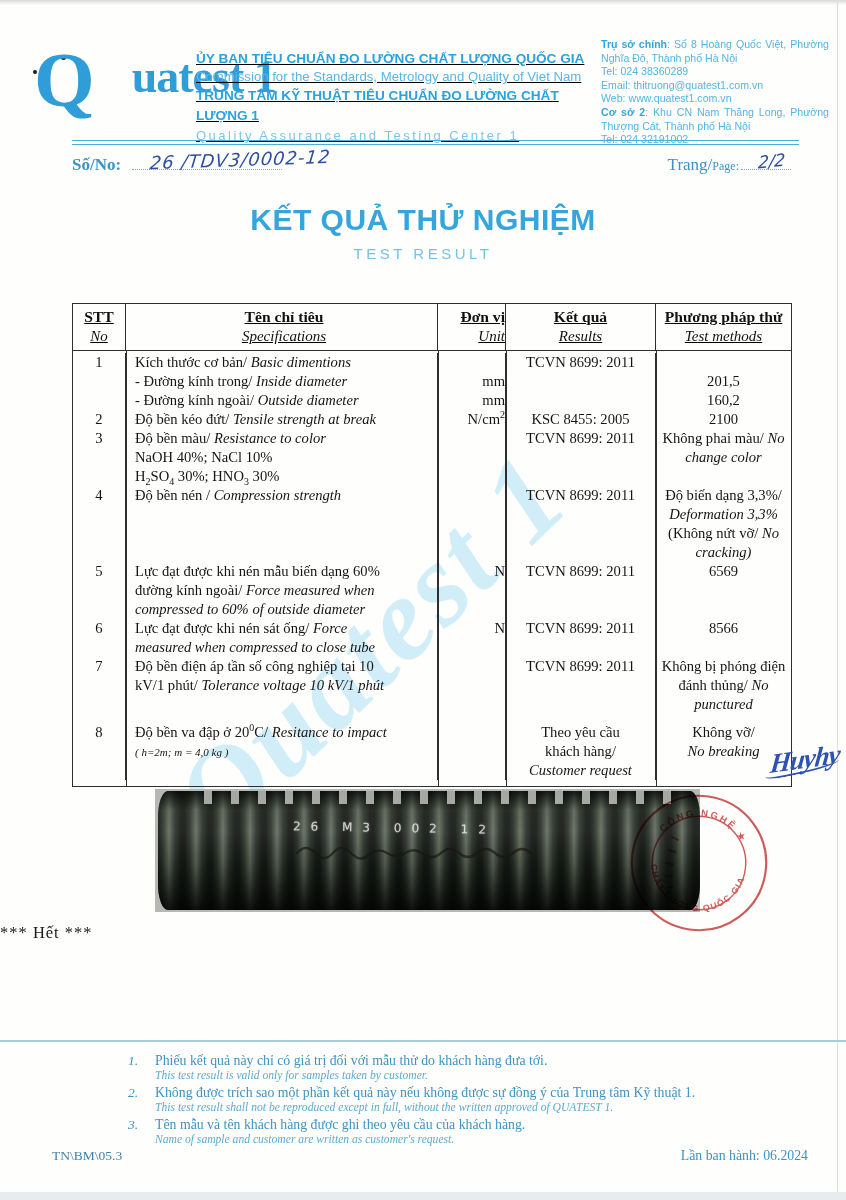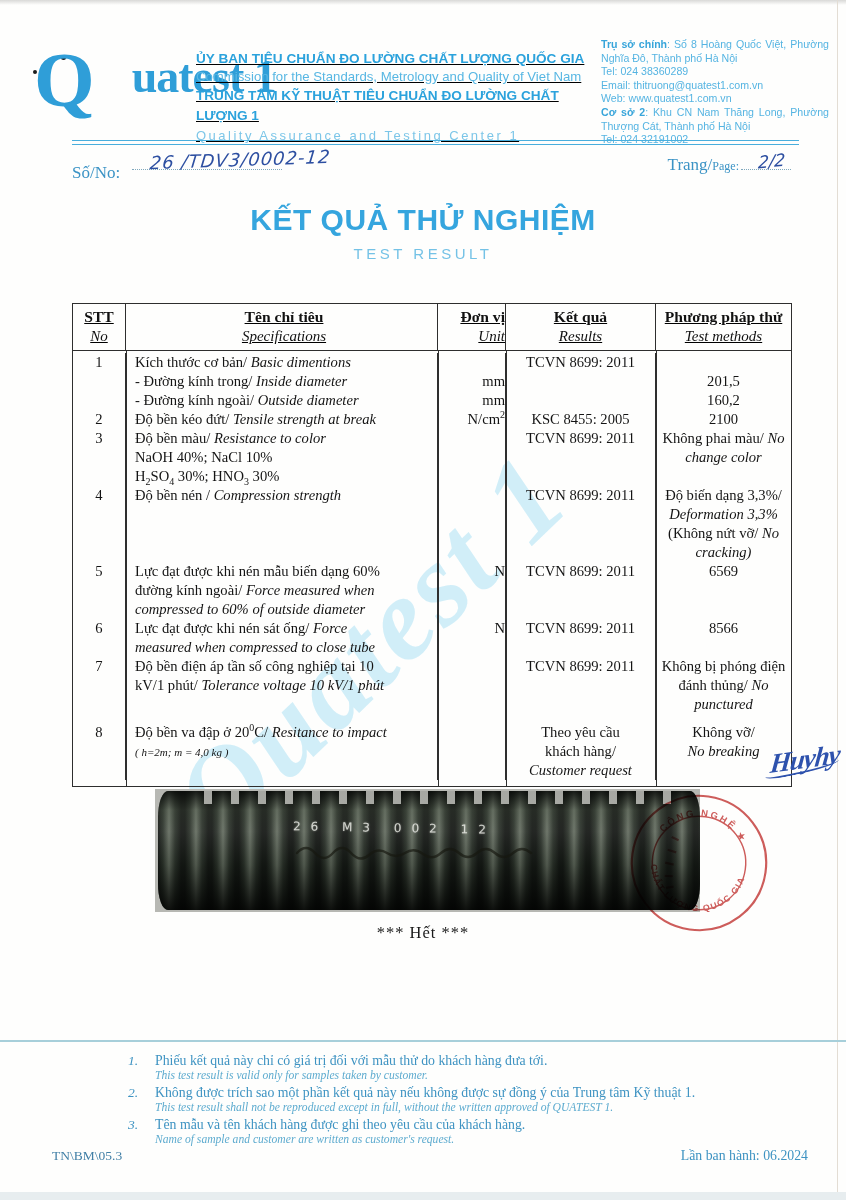--- a/index.html
+++ b/index.html
@@ -31,21 +31,21 @@
   .org .l3{color:#2ba2dc;font-weight:bold;font-size:13.6px;line-height:20px;}
   .org .l4{color:#7cc6e8;font-size:13px;line-height:20px;letter-spacing:2.5px;}
   .contact{position:absolute;left:601px;top:38px;width:228px;font-family:"Liberation Sans",sans-serif;
     font-size:10.6px;line-height:13.6px;color:#55b4e2;text-align:justify;}
   .contact b{color:#38a5da;}
   .dblline{position:absolute;left:72px;top:140px;width:727px;height:3px;
     border-top:1.4px solid #49aedd;border-bottom:1.4px solid #49aedd;}
 
   
   .refline{position:absolute;left:72px;top:155px;width:727px;height:30px;color:#3b93c5;font-size:17px;}
-  .so-label{position:absolute;left:0;top:8px;}
+  .so-label{position:absolute;left:0;top:0;font-weight:bold;}
   .dots{display:inline-block;border-bottom:1.6px dotted #7fa8bd;height:14px;}
   .so-dots{position:absolute;left:60px;top:0;width:150px;}
   .so-hand{position:absolute;left:78px;top:-6px;font-family:"DejaVu Sans",sans-serif;
     font-style:italic;font-size:18px;letter-spacing:1px;color:#2d4fa1;
     transform:rotate(-2deg) skewX(-8deg);white-space:nowrap;}
   .trang-label{position:absolute;right:60px;top:0;}
   .trang-label .pg{font-size:12px;}
   .trang-dots{position:absolute;right:8px;top:0;width:50px;}
   .trang-hand{position:absolute;right:14px;top:-4px;font-family:"DejaVu Sans",sans-serif;
     font-style:italic;font-size:17px;color:#2d4fa1;transform:rotate(-6deg) skewX(-10deg);}
@@ -99,21 +99,21 @@
     mix-blend-mode:multiply;opacity:.92;transform:rotate(8deg);}
   .stamp text{fill:#c94f4d;font-family:"Liberation Sans",sans-serif;font-weight:bold;}
 
   
   .sign{position:absolute;left:770px;top:744px;z-index:3;color:#2e52ad;
     font-family:"Liberation Serif",serif;font-style:italic;font-weight:bold;font-size:27px;
     transform:rotate(-8deg) skewX(-14deg);letter-spacing:-1px;}
   .sign::after{content:"";position:absolute;left:-4px;bottom:2px;width:74px;height:8px;
     border-bottom:2px solid #2e52ad;border-radius:0 0 60% 40%;transform:rotate(-4deg);}
 
-  .endmark{position:absolute;left:0;top:923px;width:846px;text-align:center;
+  .endmark{position:absolute;left:0;top:923px;width:846px;text-align:left;
     font-size:16.5px;color:#1a1a1a;letter-spacing:1px;}
 
   
   .sep{position:absolute;left:0;top:1040px;width:846px;height:2px;background:#a7cfda;}
   .notes{position:absolute;left:128px;top:1052px;width:640px;}
   .note{display:flex;margin-bottom:1px;}
   .nnum{width:27px;font-style:italic;font-size:13.5px;color:#3e93c2;line-height:17px;}
   .nvi{font-size:13.8px;color:#3e93c2;line-height:17px;text-align:right;}
   .nen{font-style:italic;font-size:11.6px;color:#5dabcf;line-height:14px;}
 

